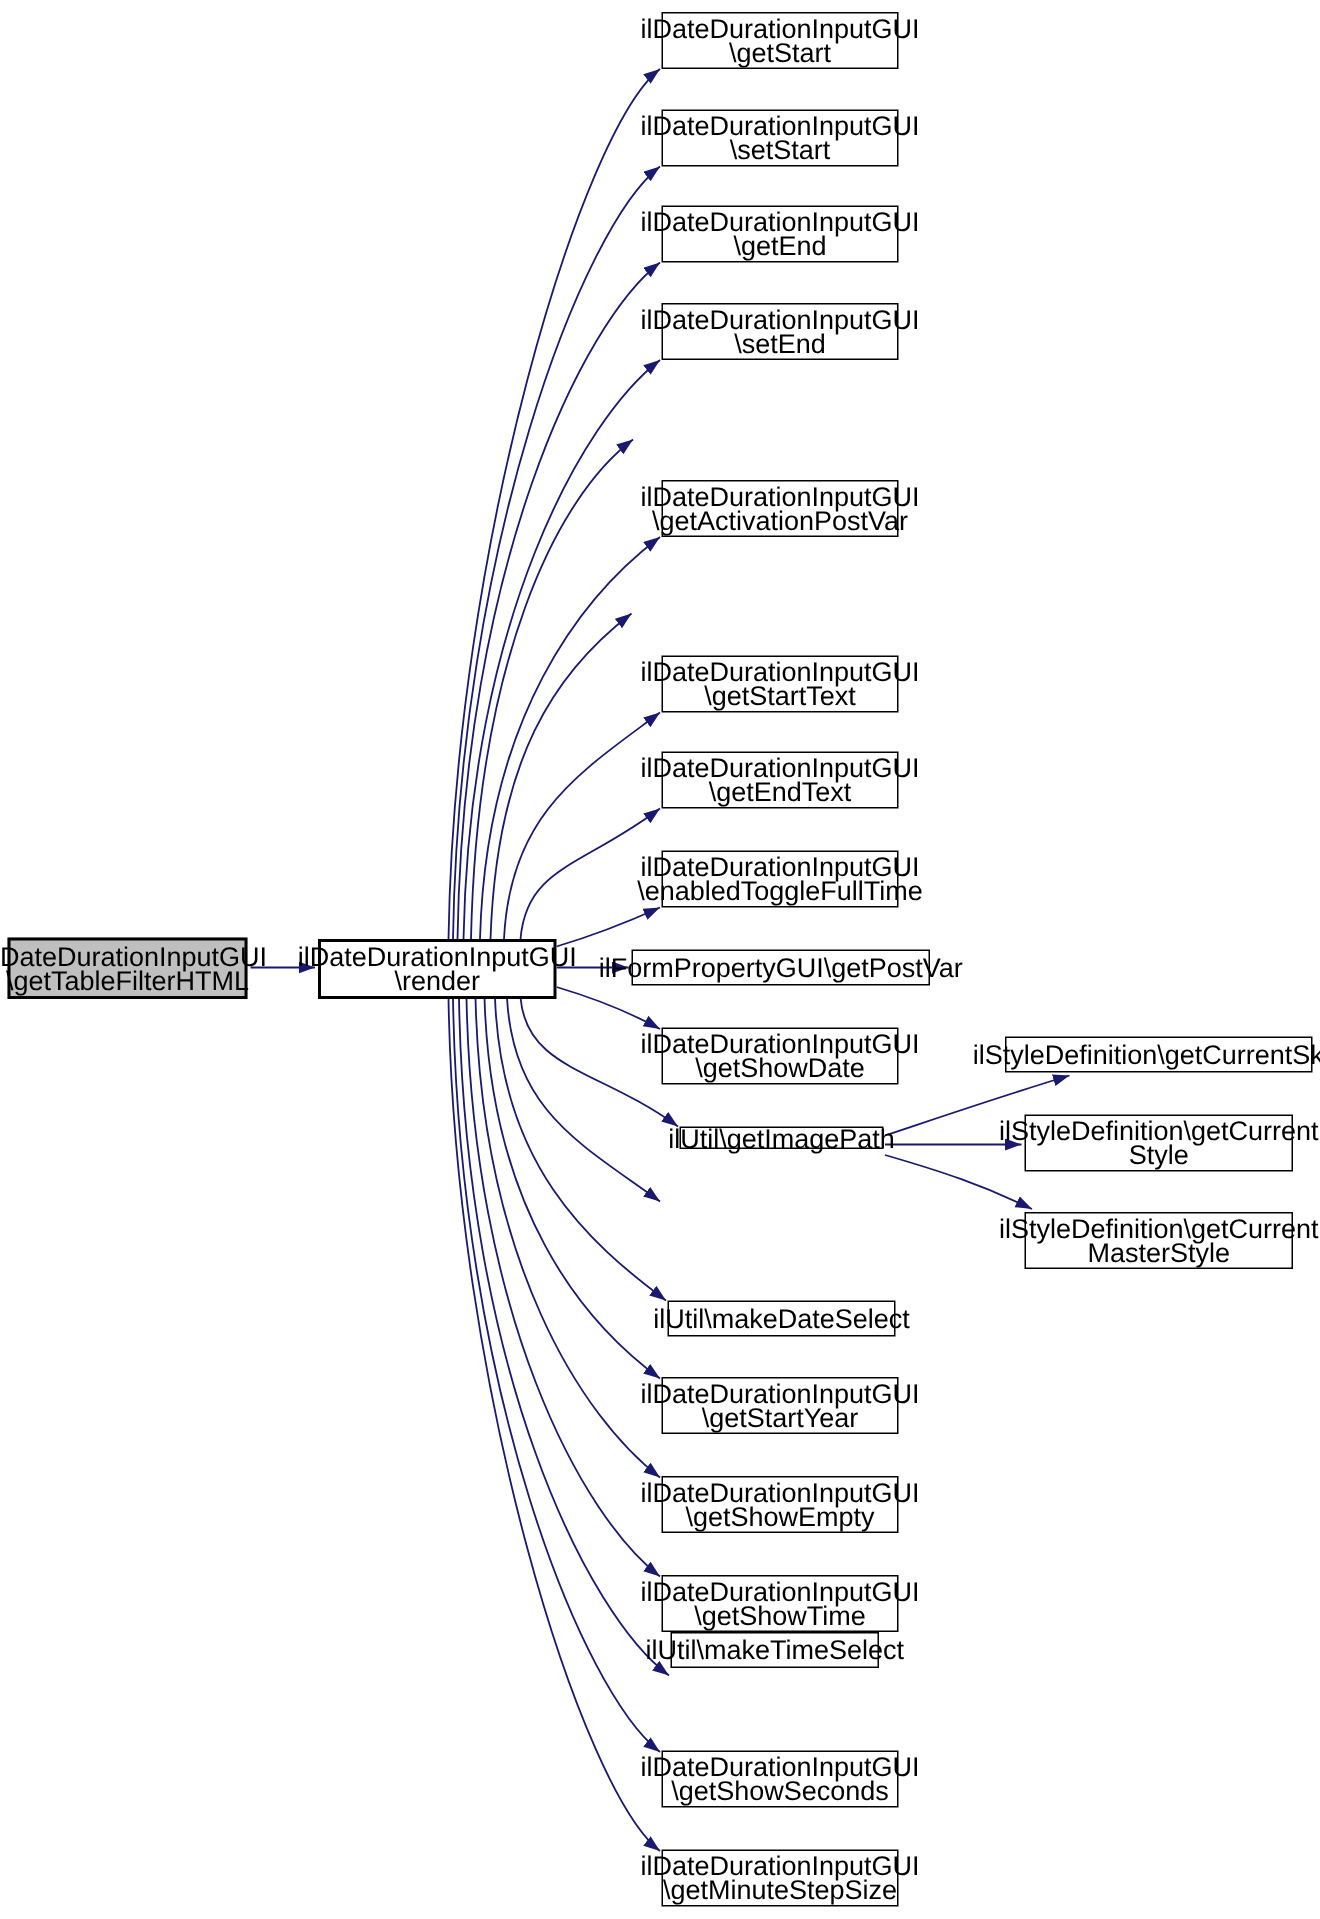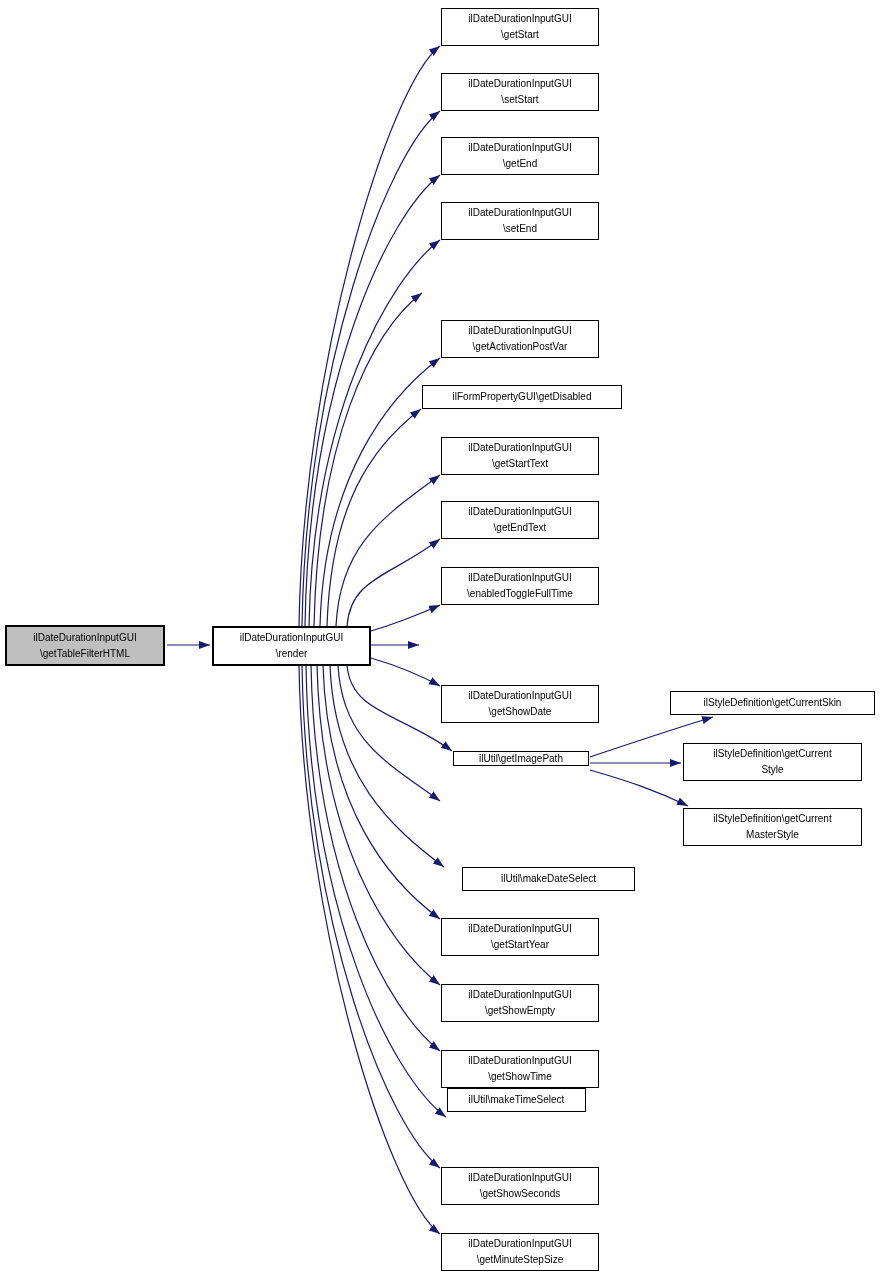--- a/index.html
+++ b/index.html
@@ -5,21 +5,21 @@
   html,body{margin:0;padding:0;background:#fff;}
   .canvas{
     position:relative;width:880px;height:1279px;background:#ffffff;
     font-family:"Liberation Sans", sans-serif;overflow:hidden;
   }
   .edges{position:absolute;left:0;top:0;width:880px;height:1279px;}
   .node{
     position:absolute;box-sizing:border-box;
     border:1px solid #000;background:#fff;color:#000;
     display:flex;align-items:center;justify-content:center;
-    text-align:center;font-size:10px;line-height:16px;
+    text-align:center;font-size:18px;line-height:16px;
     white-space:pre-line;cursor:pointer;
   }
   .node.hub{border-width:2px;}
   .node.root{background:#bfbfbf;border-width:2px;}
 </style>
 </head>
 <body>
 
 <div class="canvas">
 
@@ -66,31 +66,31 @@
   <div class="node" style="left:441px;top:8px;width:158px;height:38px;">ilDateDurationInputGUI
 \getStart</div>
   <div class="node" style="left:441px;top:73px;width:158px;height:38px;">ilDateDurationInputGUI
 \setStart</div>
   <div class="node" style="left:441px;top:137px;width:158px;height:38px;">ilDateDurationInputGUI
 \getEnd</div>
   <div class="node" style="left:441px;top:202px;width:158px;height:38px;">ilDateDurationInputGUI
 \setEnd</div>
   <div class="node" style="left:441px;top:320px;width:158px;height:38px;">ilDateDurationInputGUI
 \getActivationPostVar</div>
-  <div class="node" style="left:422px;top:385px;width:200px;height:24px;">ilFormPropertyGUI\getDisabled</div>
   <div class="node" style="left:441px;top:437px;width:158px;height:38px;">ilDateDurationInputGUI
 \getStartText</div>
   <div class="node" style="left:441px;top:501px;width:158px;height:38px;">ilDateDurationInputGUI
 \getEndText</div>
   <div class="node" style="left:441px;top:567px;width:158px;height:38px;">ilDateDurationInputGUI
 \enabledToggleFullTime</div>
+  <div class="node" style="left:421px;top:633px;width:199px;height:24px;">ilFormPropertyGUI\getPostVar</div>
   <div class="node" style="left:441px;top:685px;width:158px;height:38px;">ilDateDurationInputGUI
 \getShowDate</div>
   <div class="node" style="left:453px;top:751px;width:136px;height:15px;">ilUtil\getImagePath</div>
-  <div class="node" style="left:462px;top:867px;width:173px;height:24px;">ilUtil\makeDateSelect</div>
+  <div class="node" style="left:445px;top:867px;width:152px;height:24px;">ilUtil\makeDateSelect</div>
   <div class="node" style="left:441px;top:918px;width:158px;height:38px;">ilDateDurationInputGUI
 \getStartYear</div>
   <div class="node" style="left:441px;top:984px;width:158px;height:38px;">ilDateDurationInputGUI
 \getShowEmpty</div>
   <div class="node" style="left:441px;top:1050px;width:158px;height:38px;">ilDateDurationInputGUI
 \getShowTime</div>
   <div class="node" style="left:447px;top:1088px;width:139px;height:24px;">ilUtil\makeTimeSelect</div>
   <div class="node" style="left:441px;top:1167px;width:158px;height:38px;">ilDateDurationInputGUI
 \getShowSeconds</div>
   <div class="node" style="left:441px;top:1233px;width:158px;height:38px;">ilDateDurationInputGUI

